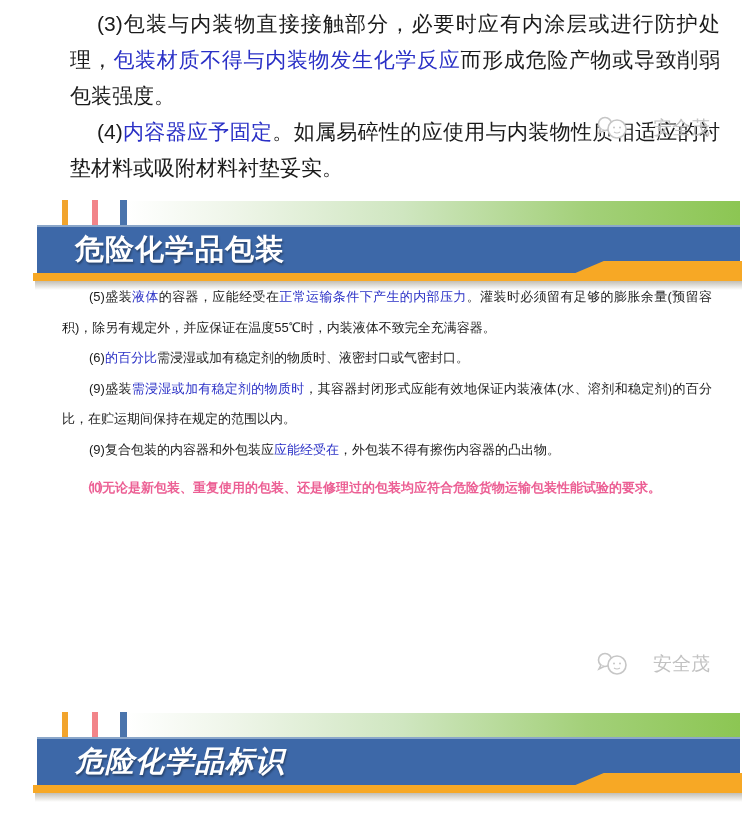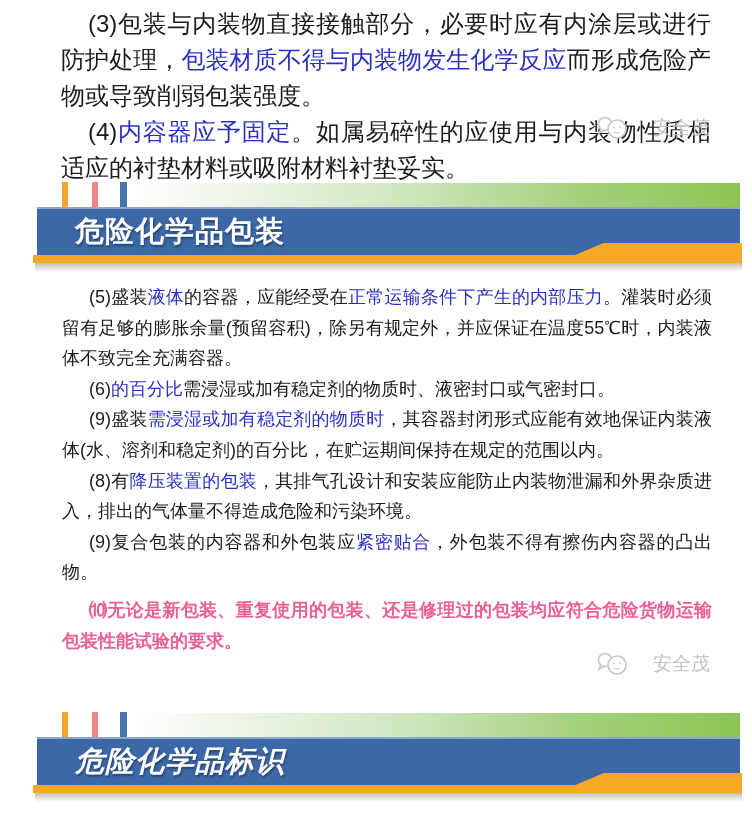--- a/index.html
+++ b/index.html
@@ -10,22 +10,22 @@
     position:relative;
     overflow:hidden;
   }
   
   .textblock {
     position:absolute;
     color:#1b1b1b;
     text-align:justify;
   }
   .textblock p { margin:0; text-indent:27px; }
-  #intro-block { top:6px; left:61px; width:650px; font-size:24px; line-height:36px; }
-  #main-block  { top:282px; left:62px; width:650px; font-size:18px; line-height:30.6px; }
+  #intro-block { top:6px; left:70px; width:650px; font-size:21px; line-height:36px; }
+  #main-block  { top:282px; left:62px; width:650px; font-size:13px; line-height:30.6px; }
   .seg-normal   { color:#1b1b1b; }
   .seg-blue     { color:#2a30c6; }
   .seg-pinkbold { color:#ec5f94; font-weight:bold; }
   #main-block p.has-pink { margin-top:7px; }
 
   
   .banner { position:absolute; left:33px; width:709px; height:90px; }
   .bar { position:absolute; top:0; height:26px; }
   .bar-orange { left:29px;  width:6px; background:#f2a42c; }
   .bar-pink   { left:59px;  width:6px; background:#f28489; }
@@ -53,21 +53,21 @@
   }
   .orange-strip {
     position:absolute; left:0; top:61px; width:709px; height:20px;
     background:#f7a825;
     clip-path:polygon(0 60%, 76.5% 60%, 80.5% 0, 100% 0, 100% 100%, 0 100%);
   }
   .banner-shadow {
     position:absolute; left:2px; top:81px; width:707px; height:9px;
     background:linear-gradient(to bottom, rgba(95,85,60,0.38), rgba(0,0,0,0));
   }
-  #banner-packaging { top:182px; }
+  #banner-packaging { top:200px; }
   #banner-marking   { top:712px;font-style:italic; }
 
   
   .watermark {
     position:absolute; right:42px; height:28px;
     display:flex; align-items:center; gap:20px;
     color:#c2c2c2; font-size:19px;
     user-select:none;
   }
   #watermark-1 { top:114px; }
@@ -105,22 +105,21 @@
     <span class="banner-title">危险化学品包装</span>
   </div>
   <div class="orange-strip"></div>
   <div class="banner-shadow"></div>
 </div>
 
 <div id="main-block" class="textblock">
     <p><span class="seg-normal">(5)盛装</span><span class="seg-blue">液体</span><span class="seg-normal">的容器，应能经受在</span><span class="seg-blue">正常运输条件下产生的内部压力</span><span class="seg-normal">。灌装时必须留有足够的膨胀余量(预留容积)，除另有规定外，并应保证在温度55℃时，内装液体不致完全充满容器。</span></p>
     <p><span class="seg-normal">(6)</span><span class="seg-blue">的百分比</span><span class="seg-normal">需浸湿或加有稳定剂的物质时、液密封口或气密封口。</span></p>
     <p><span class="seg-normal">(9)盛装</span><span class="seg-blue">需浸湿或加有稳定剂的物质时</span><span class="seg-normal">，其容器封闭形式应能有效地保证内装液体(水、溶剂和稳定剂)的百分比，在贮运期间保持在规定的范围以内。</span></p>
-    <p><span class="seg-normal">(8)有</span><span class="seg-blue">降压装置的包装</span><span class="seg-normal">，其排气孔设计和安装应能防止内装物泄漏和外界杂质进入，排出的气体量不得造成危险和污染环境。</span></p>
-    <p><span class="seg-normal">(9)复合包装的内容器和外包装应</span><span class="seg-blue">紧密贴合</span><span class="seg-normal">，外包装不得有擦伤内容器的凸出物。</span></p>
+    <p><span class="seg-normal">(9)复合包装的内容器和外包装应</span><span class="seg-blue">应能经受在</span><span class="seg-normal">，外包装不得有擦伤内容器的凸出物。</span></p>
     <p class="has-pink"><span class="seg-pinkbold">⑽无论是新包装、重复使用的包装、还是修理过的包装均应符合危险货物运输包装性能试验的要求。</span></p>
   </div>
 
 <div id="watermark-2" class="watermark">
   <span>
     <svg width="38" height="26" viewBox="0 0 38 26" fill="none" stroke="#c6c6c6" stroke-width="1.6">
       <circle cx="10" cy="9" r="6.5" fill="#ffffff"></circle>
       <path d="M6 14 L4 18 L9 15.5" fill="#ffffff"></path>
       <circle cx="22" cy="14" r="9" fill="#ffffff"></circle>
       <circle cx="19" cy="12.5" r="1" fill="#c6c6c6" stroke="none"></circle>

